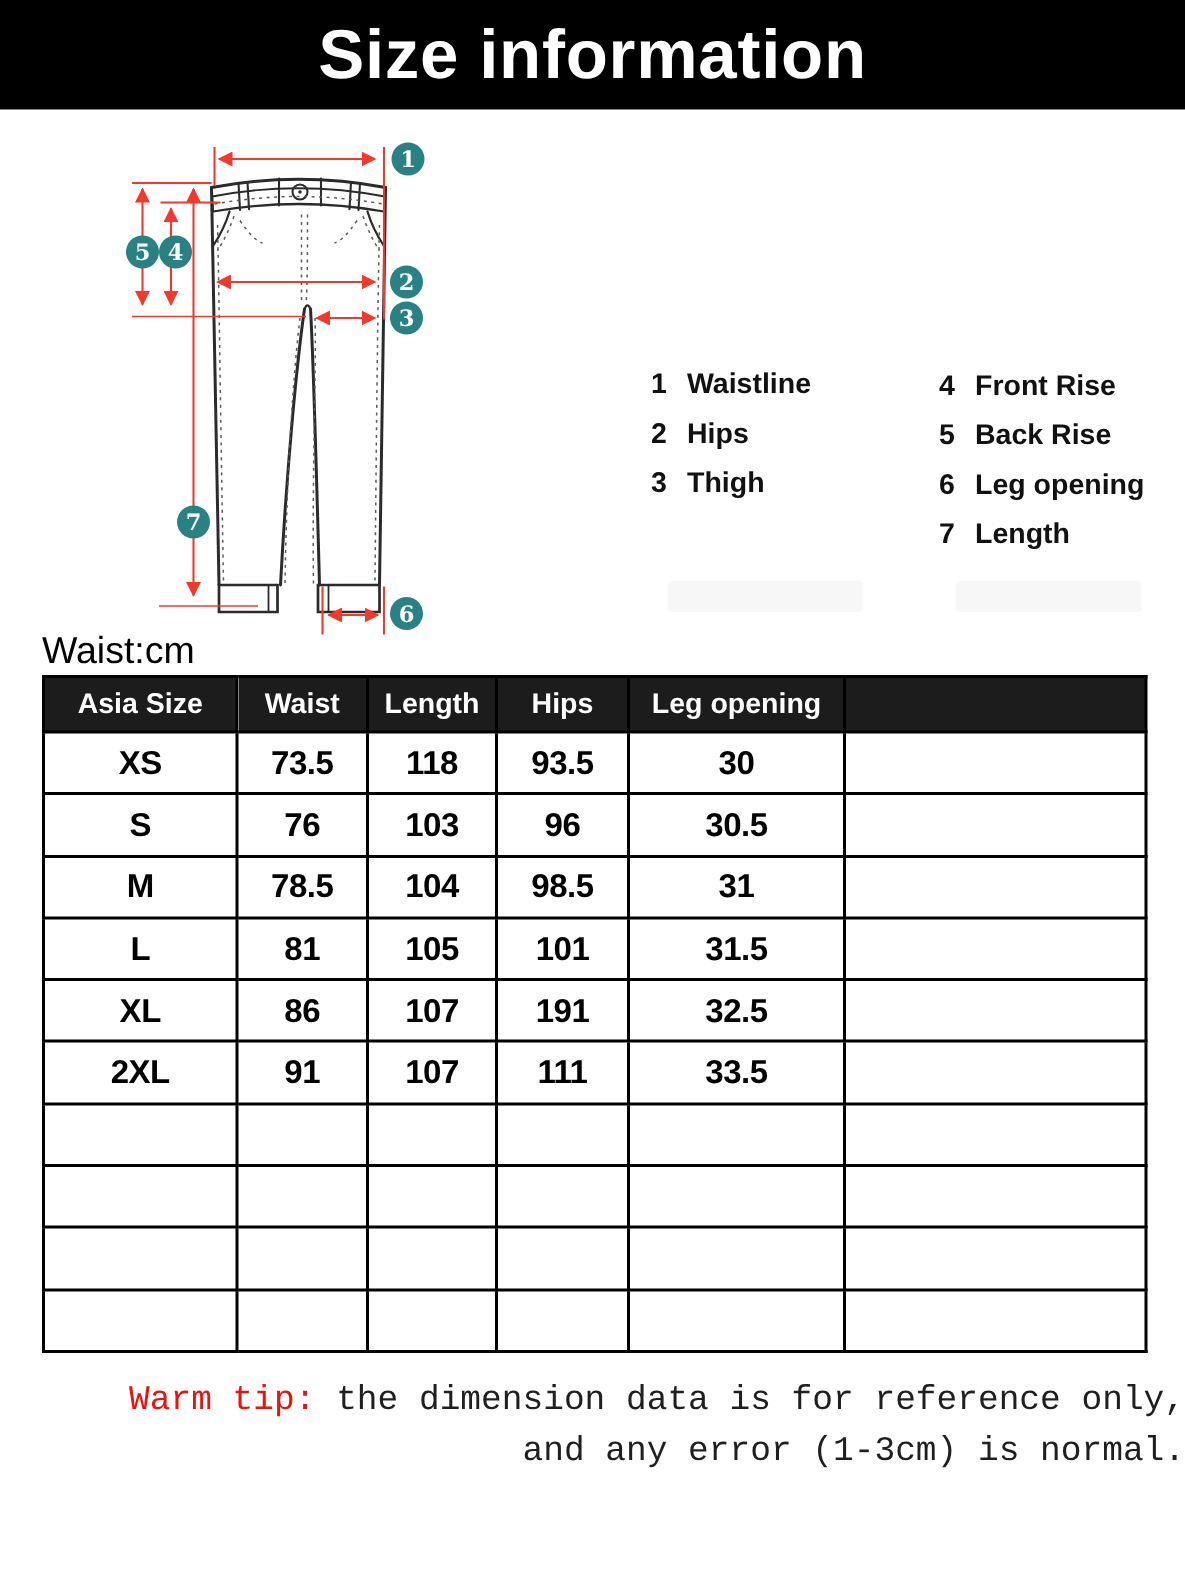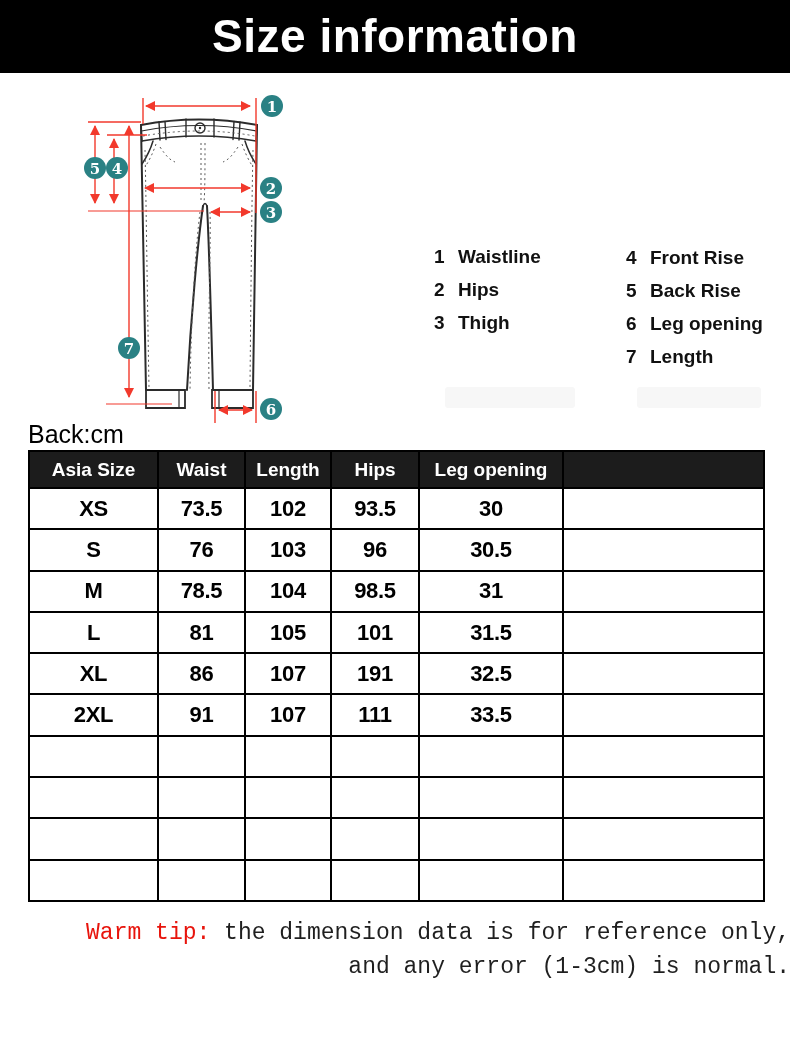--- a/index.html
+++ b/index.html
@@ -202,21 +202,21 @@
     </div>
     <div class="legend-item">
       <span class="num">7</span>
       <span>Length</span>
     </div>
   </div>
 
   <div class="artifact a1"></div>
   <div class="artifact a2"></div>
 
-  <div class="unit">Back:cm</div>
+  <div class="unit">Waist:cm</div>
 
   <table class="size-table">
     <colgroup>
       <col style="width:129px">
         <col style="width:87px">
         <col style="width:86px">
       <col style="width:88px">
         <col style="width:144px">
         <col style="width:201px">
     </colgroup>
@@ -227,21 +227,21 @@
           <th>Length</th>
           <th>Hips</th>
           <th>Leg opening</th>
           <th></th>
         </tr>
       </thead>
     <tbody id="t-body">
         <tr>
           <td>XS</td>
           <td>73.5</td>
-          <td>102</td>
+          <td>118</td>
           <td>93.5</td>
           <td>30</td>
           <td></td>
         </tr>
         <tr>
           <td>S</td>
           <td>76</td>
           <td>103</td>
           <td>96</td>
           <td>30.5</td>

